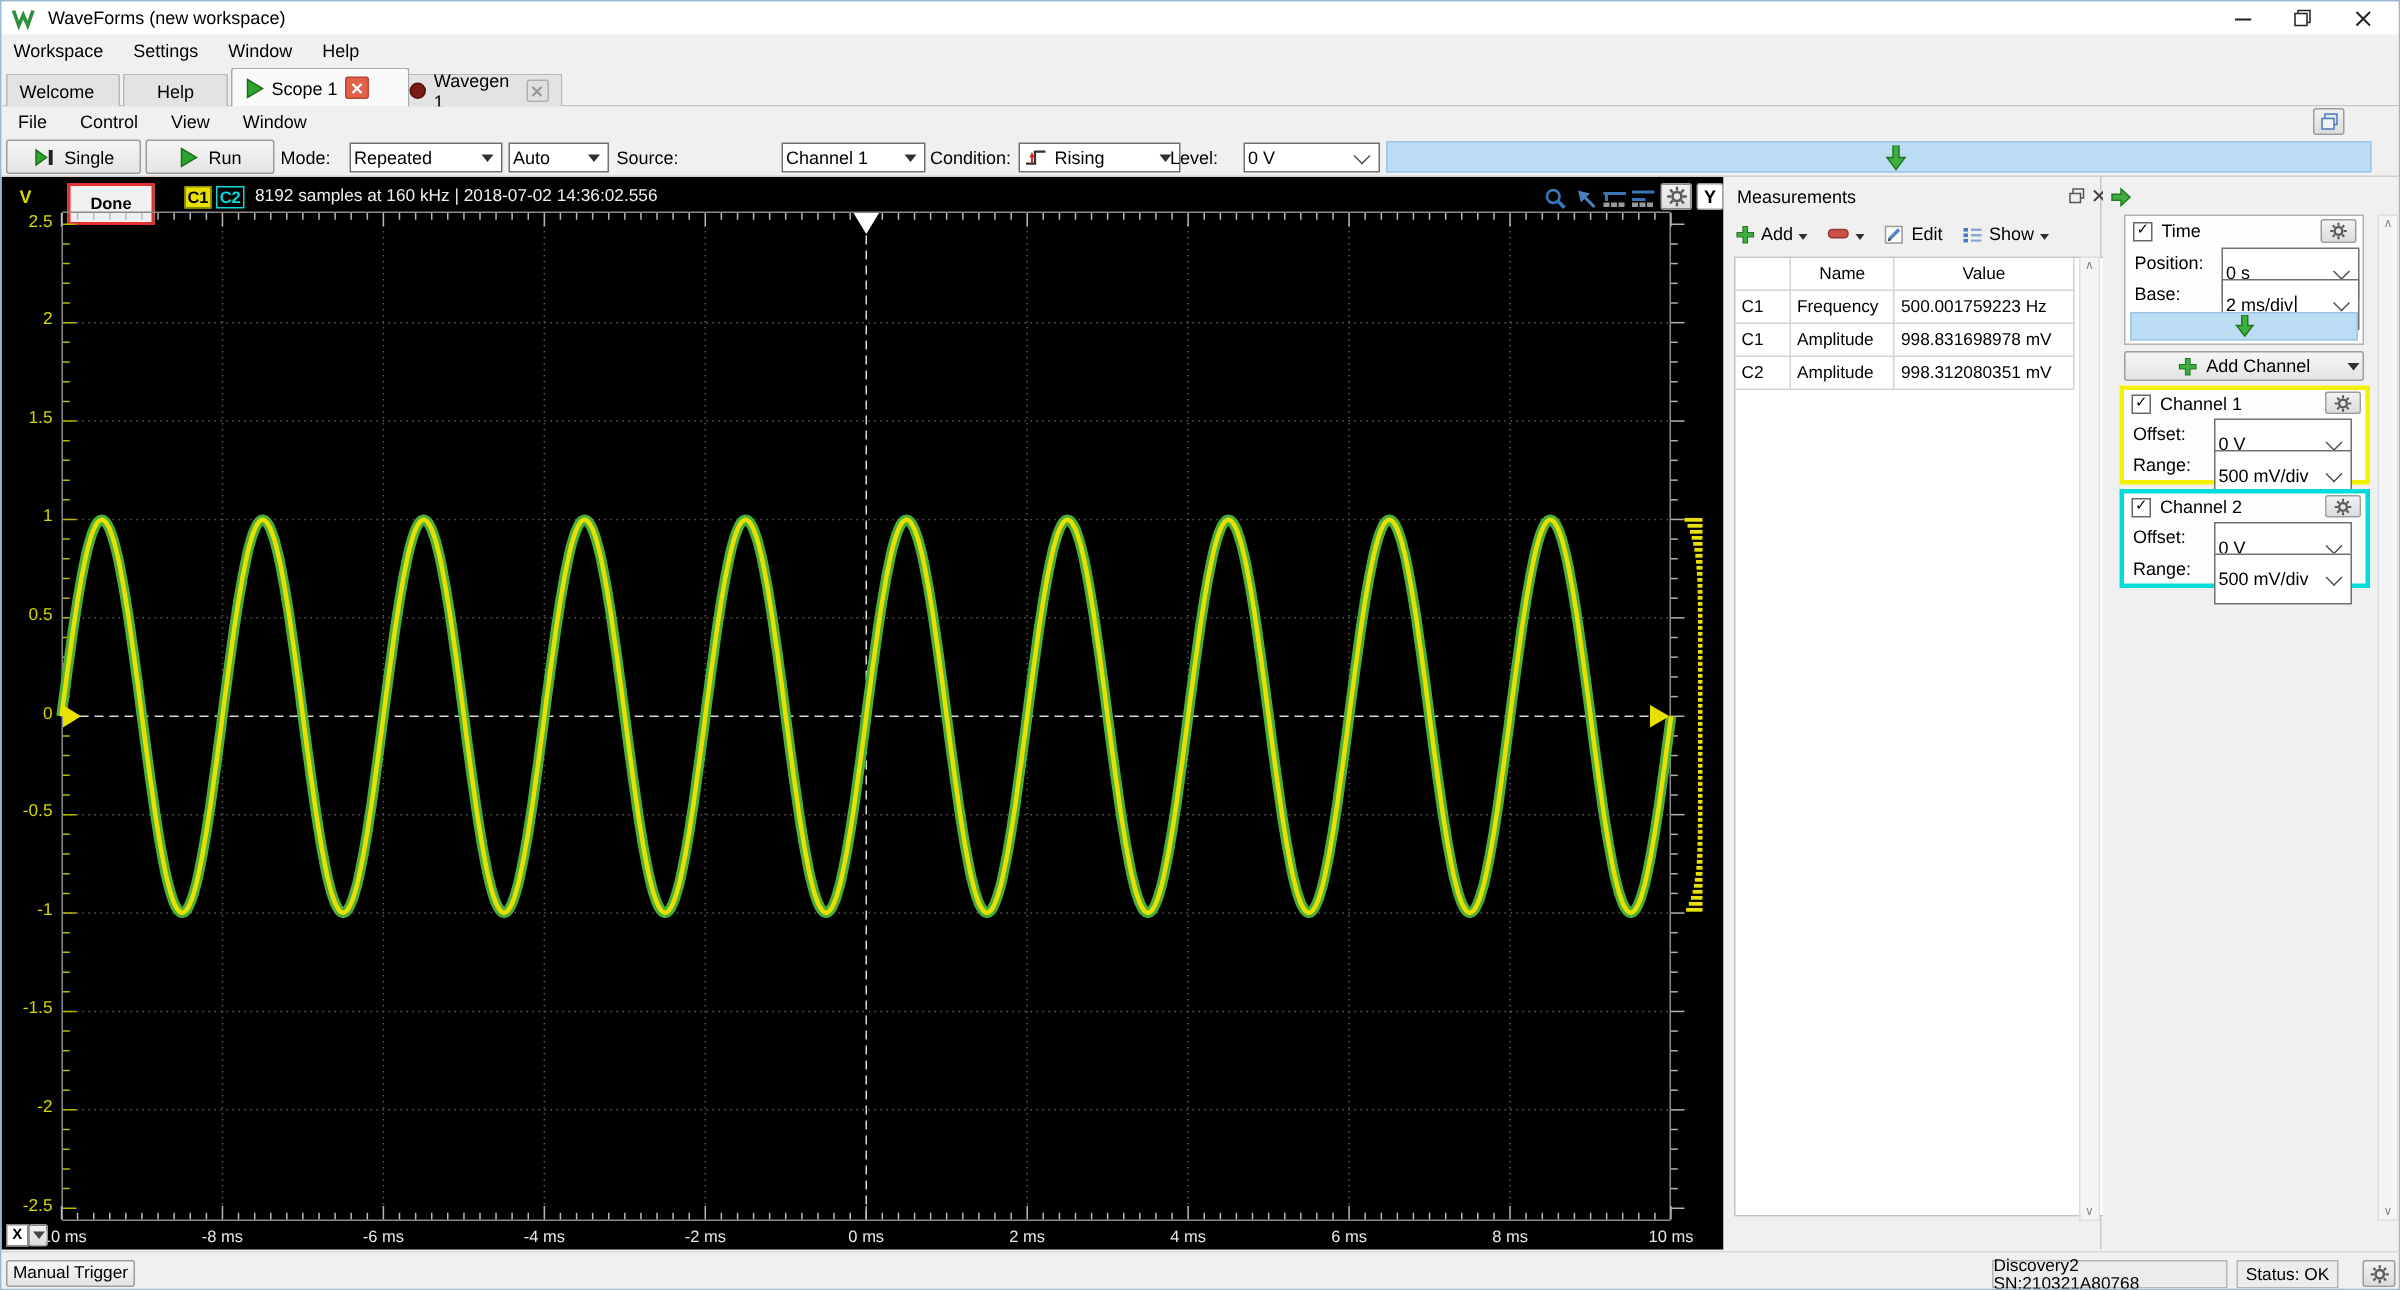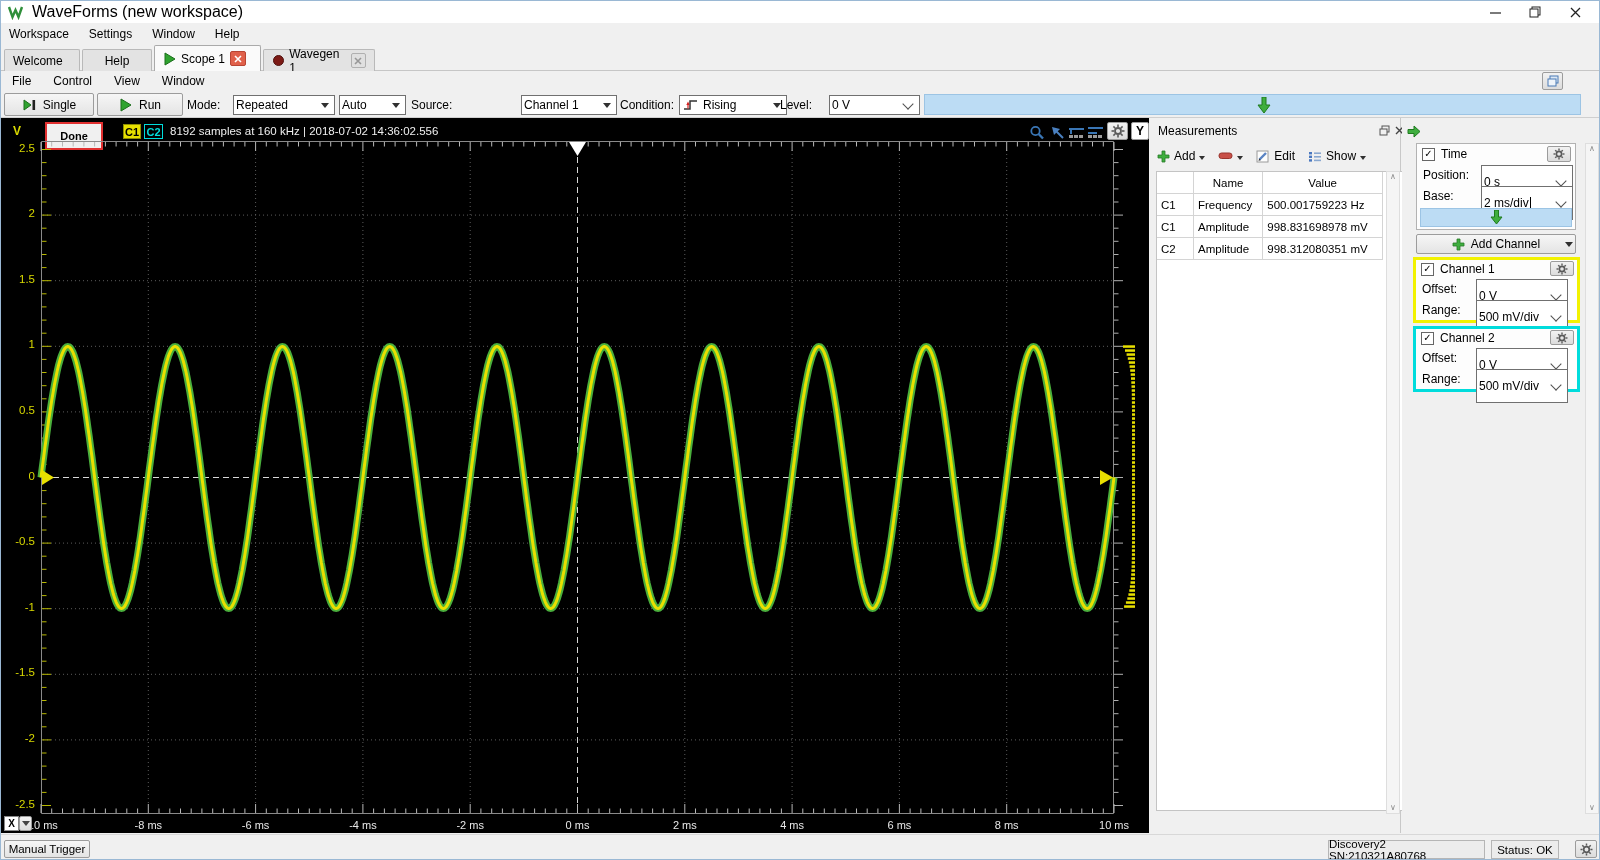--- a/index.html
+++ b/index.html
@@ -3,21 +3,21 @@
 <meta charset="utf-8">
 <style>
   html,body{margin:0;padding:0;background:#e9e9e9;}
   #app{position:relative;width:1600px;height:860px;background:#f0f0f0;
        font-family:"Liberation Sans","DejaVu Sans",sans-serif;font-size:12px;color:#000;
        overflow:hidden;border:1px solid #9ab8d4;box-sizing:border-box;}
   .abs{position:absolute;}
   .lbl{white-space:nowrap;}
   
   #titlebar{left:0;top:0;width:1600px;height:22px;background:#ffffff;display:flex;align-items:center;}
-  #titlebar .title{margin-left:8px;font-size:16px;}
+  #titlebar .title{margin-left:8px;font-size:12px;}
   .winbtn{width:40px;height:22px;display:flex;align-items:center;justify-content:center;}
   #menubar{left:0;top:22px;width:1600px;height:22px;background:#f0f0f0;display:flex;align-items:center;}
   .menu-item{padding:3px 10px;}
   .menu-item:first-child{padding-left:8px;}
   
   #tabbar{left:0;top:44px;width:1600px;height:26px;background:#f0f0f0;border-bottom:1px solid #c6c6c6;box-sizing:border-box;}
   .tab{position:absolute;box-sizing:border-box;display:flex;align-items:center;gap:5px;
        border:1px solid #b9b9b9;border-bottom:none;background:#e3e3e3;height:22px;top:4px;
        padding:0 8px;border-radius:2px 2px 0 0;}
   .tab.active{background:#fafafa;height:26px;top:0;z-index:3;border-color:#aaa;}
@@ -124,21 +124,21 @@
   <div id="tabbar" class="abs">
     <div class="tab" style="left:3px;width:76px;">
       <span>Welcome</span>
       <svg width="13" height="13">
           <path d="M5 1h3v4h4v3h-4v4h-3v-4h-1v-3h1z M4 5h1v3h-1z" fill="#3fae3f" stroke="#267a26" stroke-width="0.8"></path>
         </svg>
     </div>
     <div class="tab" style="left:81px;width:70px;justify-content:center;">
       <span>Help</span>
     </div>
-    <div class="tab active" style="left:153px;width:107px;align-items:center;">
+    <div class="tab active" style="left:153px;width:119px;align-items:center;">
       <svg width="13" height="14">
           <polygon points="2,1 12,7 2,13" fill="#2fa32f" stroke="#1c6e1c"></polygon>
         </svg>
       <span>Scope 1</span>
       <span class="tclose" style="background:#e0604a;border:1px solid #b84433;border-radius:2px;">
         <svg width="8" height="8">
             <path d="M1 1 L7 7 M7 1 L1 7" stroke="#fff" stroke-width="1.6"></path>
           </svg>
       </span>
     </div>

